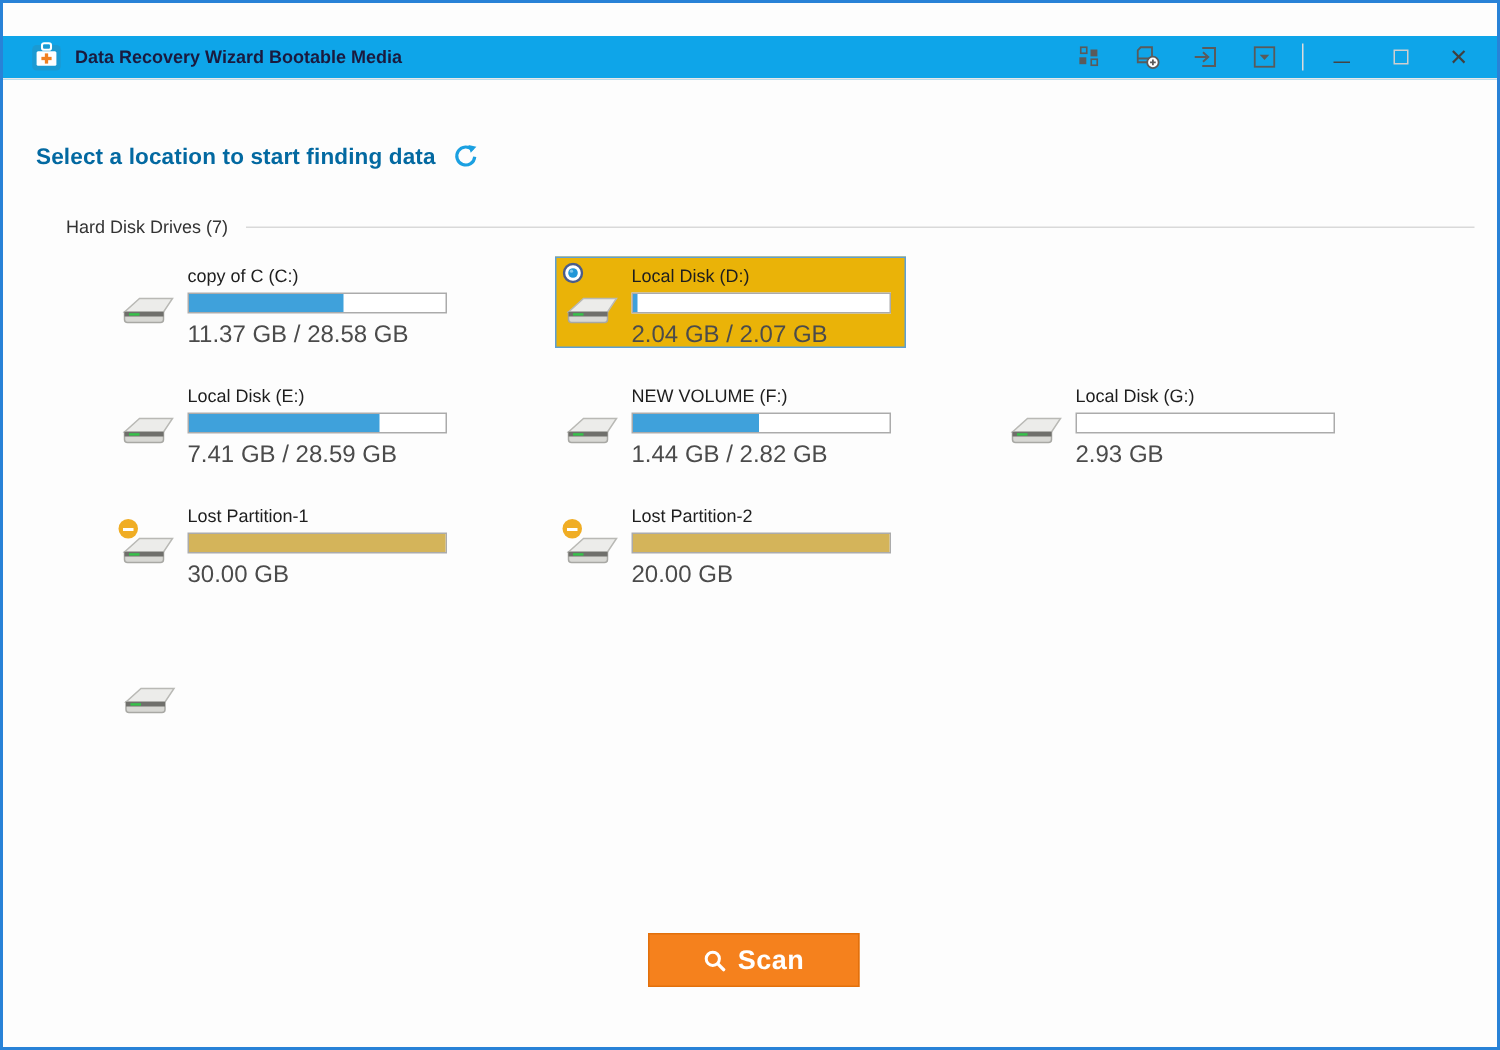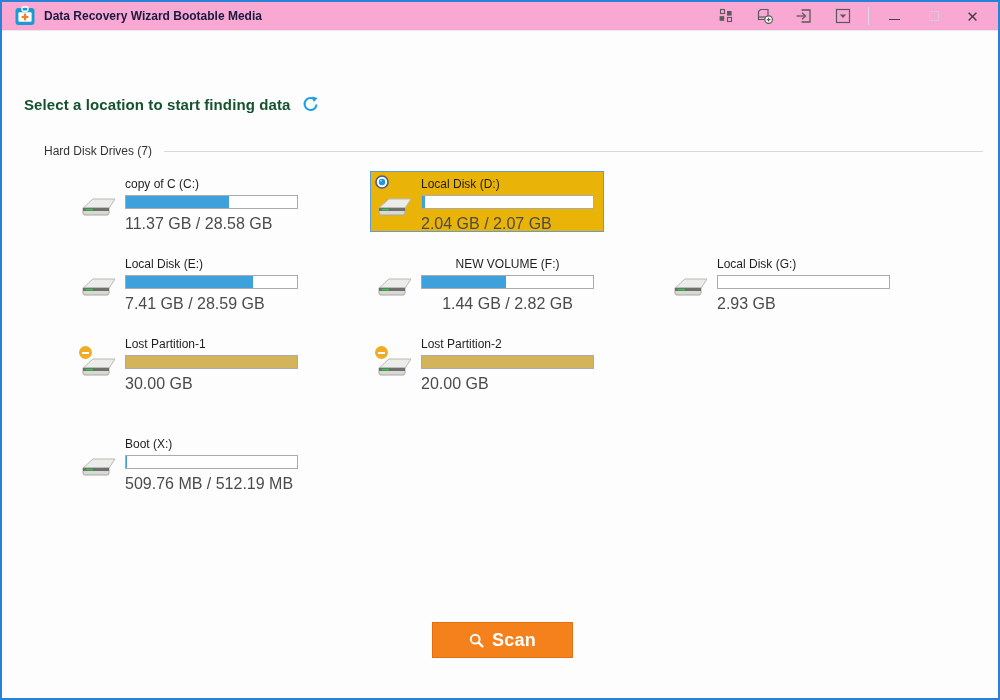--- a/index.html
+++ b/index.html
@@ -12,23 +12,24 @@
     position:relative;
     width:1000px; height:700px;
     border:2px solid #2882d7;
     background:#fdfdfd;
     overflow:hidden;
   }
   
   .titlebar {
     display:flex; align-items:center;
     height:29px;
-    background:#f9a8d4;
+    background:#0ea5e9;
     border-bottom:1px solid #e8e8e8;
-    padding-left:12px;
+    padding-left:18px;
+    margin-top:22px;
   }
   .app-icon { width:22px; height:22px; display:flex; align-items:center; justify-content:center; }
   .title-text {
     margin-left:8px;
     font-size:12px; font-weight:bold;
     color:#1a1a3e;
   }
   .titlebar-spacer { flex:1; }
   .tool-btn, .win-btn {
     width:39px; height:27px;
@@ -39,21 +40,21 @@
   .titlebar-right { display:flex; align-items:center; margin-right:6px; }
   .min-glyph { width:11px; height:0; border-top:1px solid #444; margin-top:6px; }
   .max-glyph { width:10px; height:10px; border:1px solid #cfcfcf; }
   .close-glyph { font-size:15px; color:#404040; line-height:1; }
   
   .heading {
     position:absolute; left:22px; top:94px;
     display:flex; align-items:center;
   }
   .heading-text {
-    font-size:15px; font-weight:bold; color:#14532d;
+    font-size:15px; font-weight:bold; color:#0369a1;
     letter-spacing:0.1px;
   }
   .refresh-icon { margin-left:12px; width:17px; height:17px; cursor:pointer; }
   
   .section-header {
     position:absolute; left:42px; right:15px;
     display:flex; align-items:center;
   }
   .section-header.hdd { top:142px;text-align:center; }
   .section-header.ext { top:400px; }
@@ -64,21 +65,21 @@
     position:absolute; left:48px;
     display:grid;
     grid-template-columns:296px 296px 296px;
     grid-auto-rows:80px;
   }
   .grid.hdd { top:156px; }
   .grid.ext { top:416px; }
   .grid.hdd .drive-cell:nth-child(1){ grid-row:1; grid-column:1; }
   .grid.hdd .drive-cell:nth-child(2){ grid-row:1; grid-column:2; }
   .grid.hdd .drive-cell:nth-child(3){ grid-row:2; grid-column:1; }
-  .grid.hdd .drive-cell:nth-child(4){ grid-row:2; grid-column:2;text-align:center; }
+  .grid.hdd .drive-cell:nth-child(4){ grid-row:2; grid-column:2; }
   .grid.hdd .drive-cell:nth-child(5){ grid-row:2; grid-column:3; }
   .grid.hdd .drive-cell:nth-child(6){ grid-row:3; grid-column:1; }
   .grid.hdd .drive-cell:nth-child(7){ grid-row:3; grid-column:2; }
   .drive-cell { position:relative; }
   .drive-card {
     position:absolute; left:24px; top:13px;
     width:234px; height:61px;
     display:flex;
     border:1px solid transparent;
     cursor:pointer;
@@ -380,27 +381,20 @@
 
       <div class="icon-col">
         <svg class="disk-icon" viewBox="0 0 38 28">
           <polygon points="12,5 34,5 28,14 2,14" fill="#ececea" stroke="#b9b9b5" stroke-width="1"></polygon>
           <path d="M2 14 H28 V19 Q28 21 26 21 H4 Q2 21 2 19 Z" fill="#d8d8d4" stroke="#a8a8a4" stroke-width="1"></path>
           <path d="M2 14 H28 V17 H2 Z" fill="#6f6f6b"></path>
           <rect x="5" y="14.8" width="7" height="1.6" fill="#35c24a"></rect>
         </svg>
 
       </div>
-      <div class="drive-info">
-        <div class="drive-name">Boot (X:)</div>
-        <div class="drive-bar">
-          <div class="drive-bar-fill" style="width: 0.5%; background: rgb(63, 161, 219);"></div>
-        </div>
-        <div class="drive-size">509.76 MB / 512.19 MB</div>
-      </div>
     </div>
   </div>
 </div>
 
   <div class="scan-btn">
     <svg width="15" height="15" viewBox="0 0 15 15">
       <circle cx="6.2" cy="6.2" r="4.4" fill="none" stroke="#ffffff" stroke-width="2"></circle>
       <path d="M9.6 9.6 L13.4 13.4" stroke="#ffffff" stroke-width="2.3" stroke-linecap="round"></path>
     </svg>
     <span class="scan-label">Scan</span>

